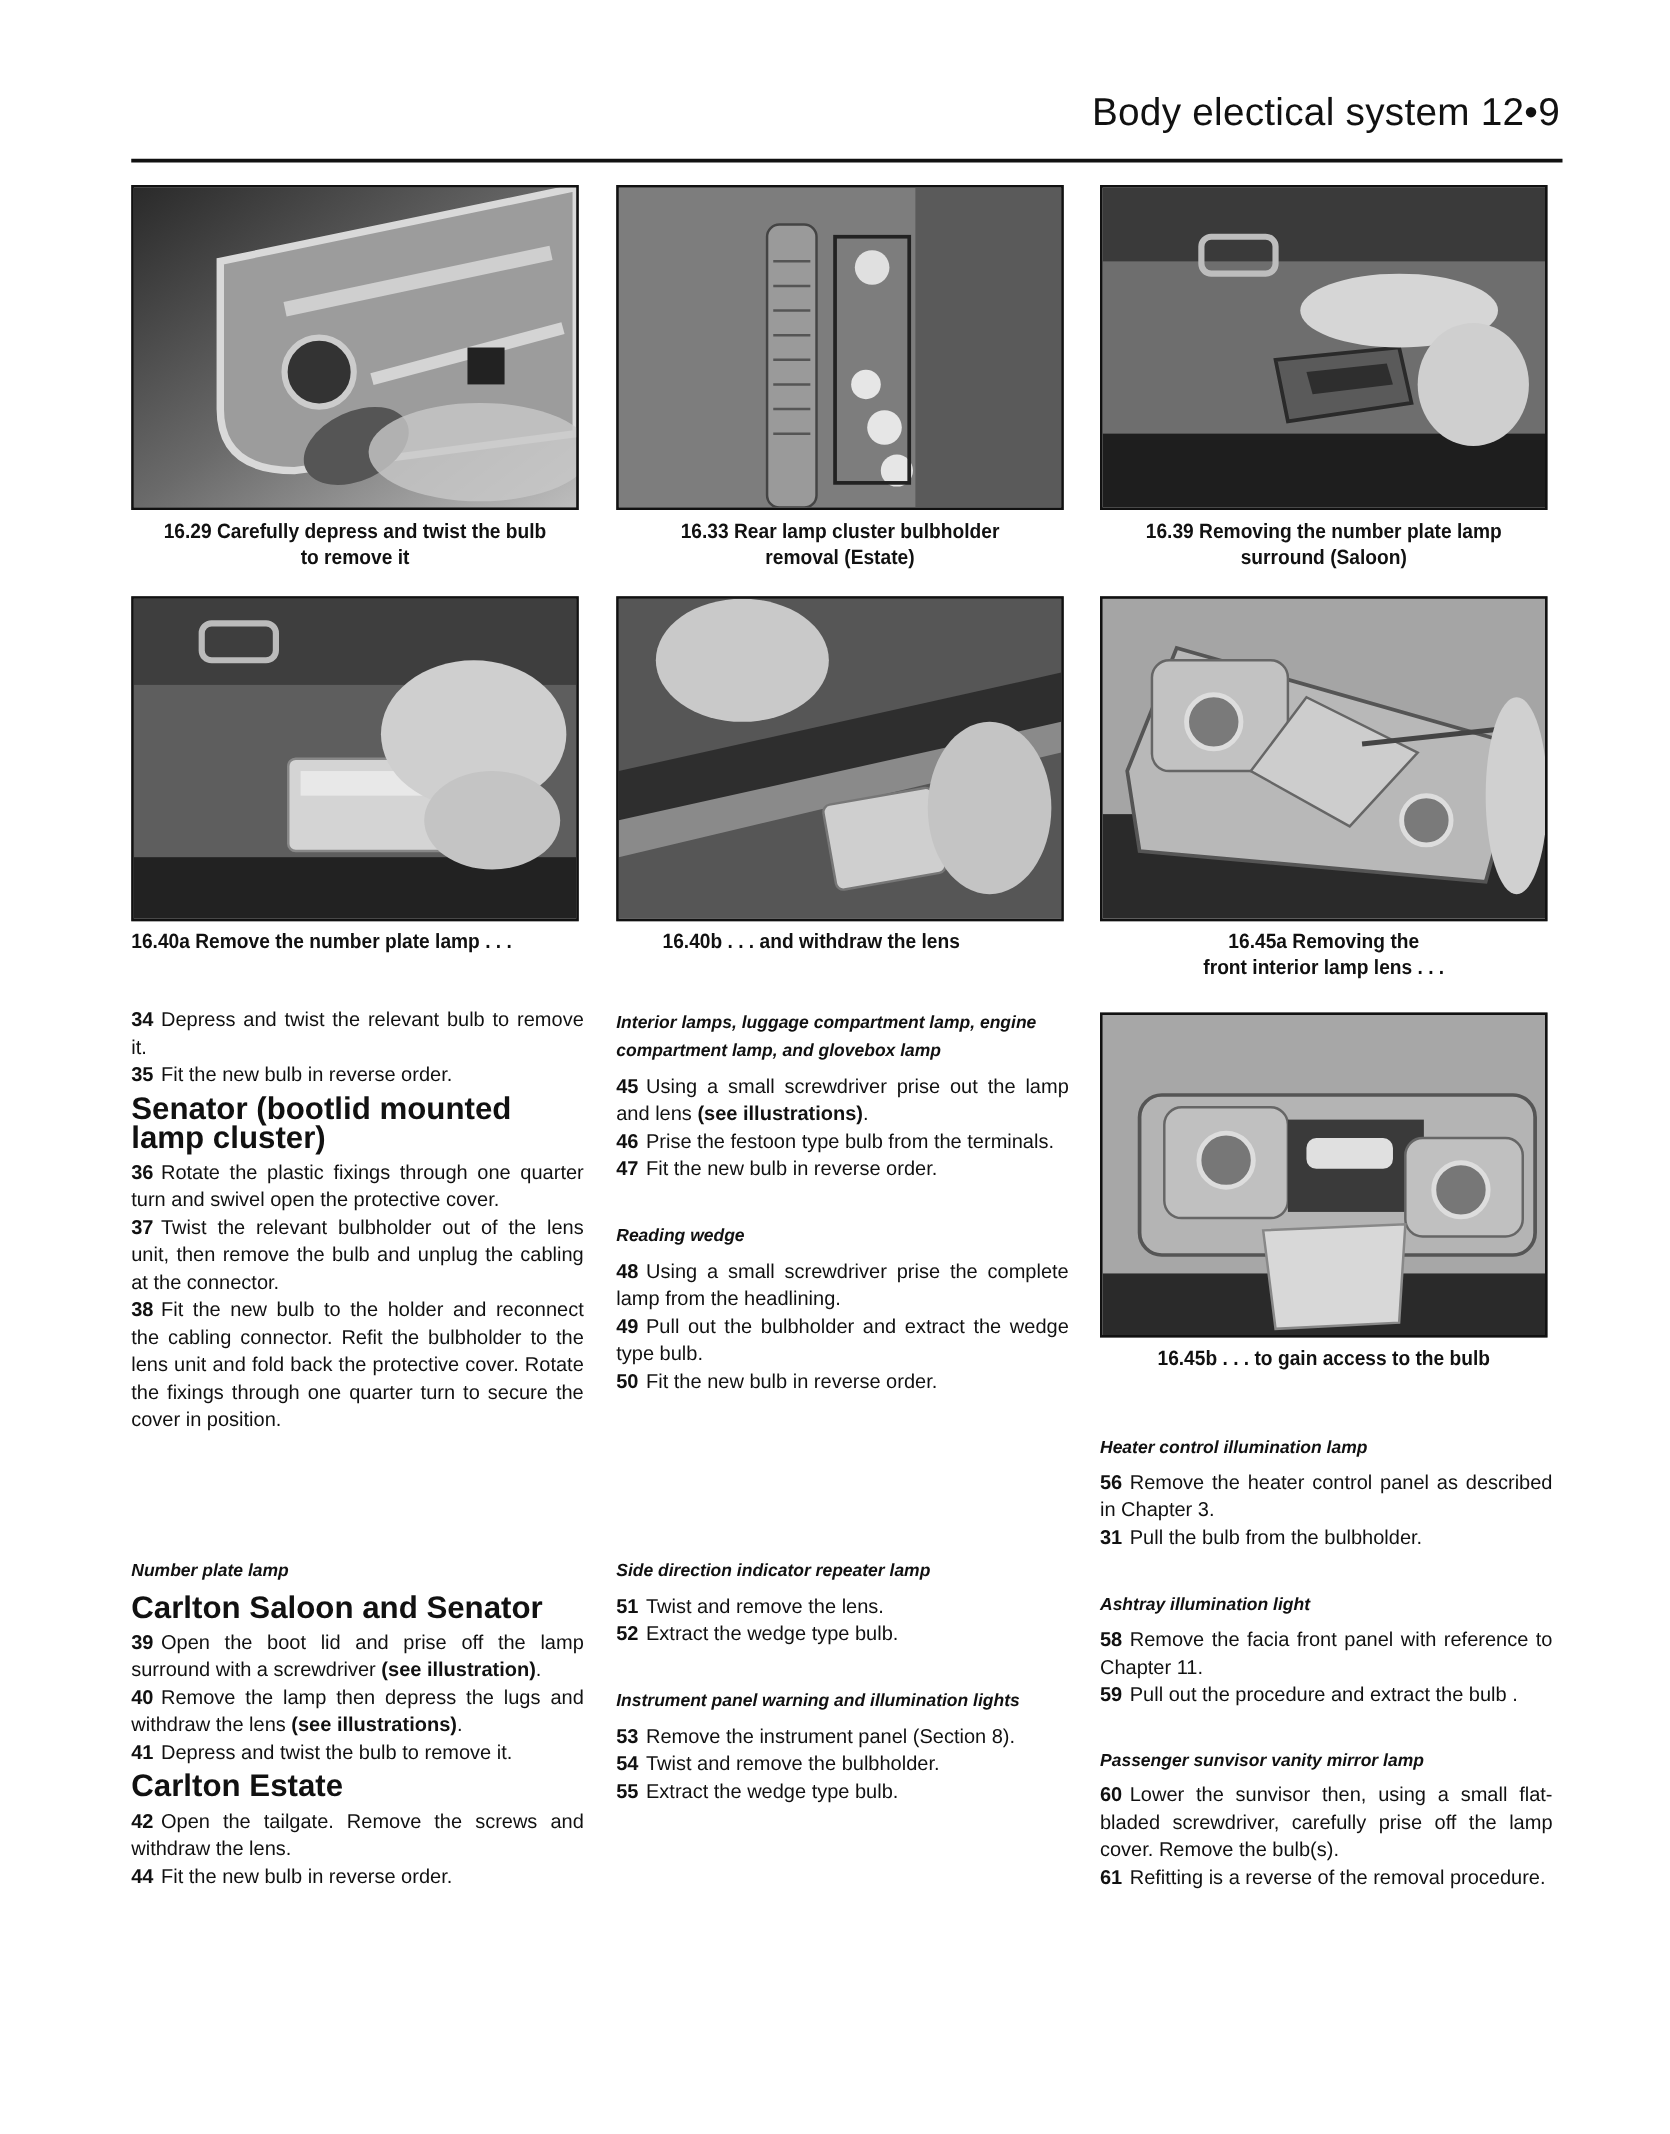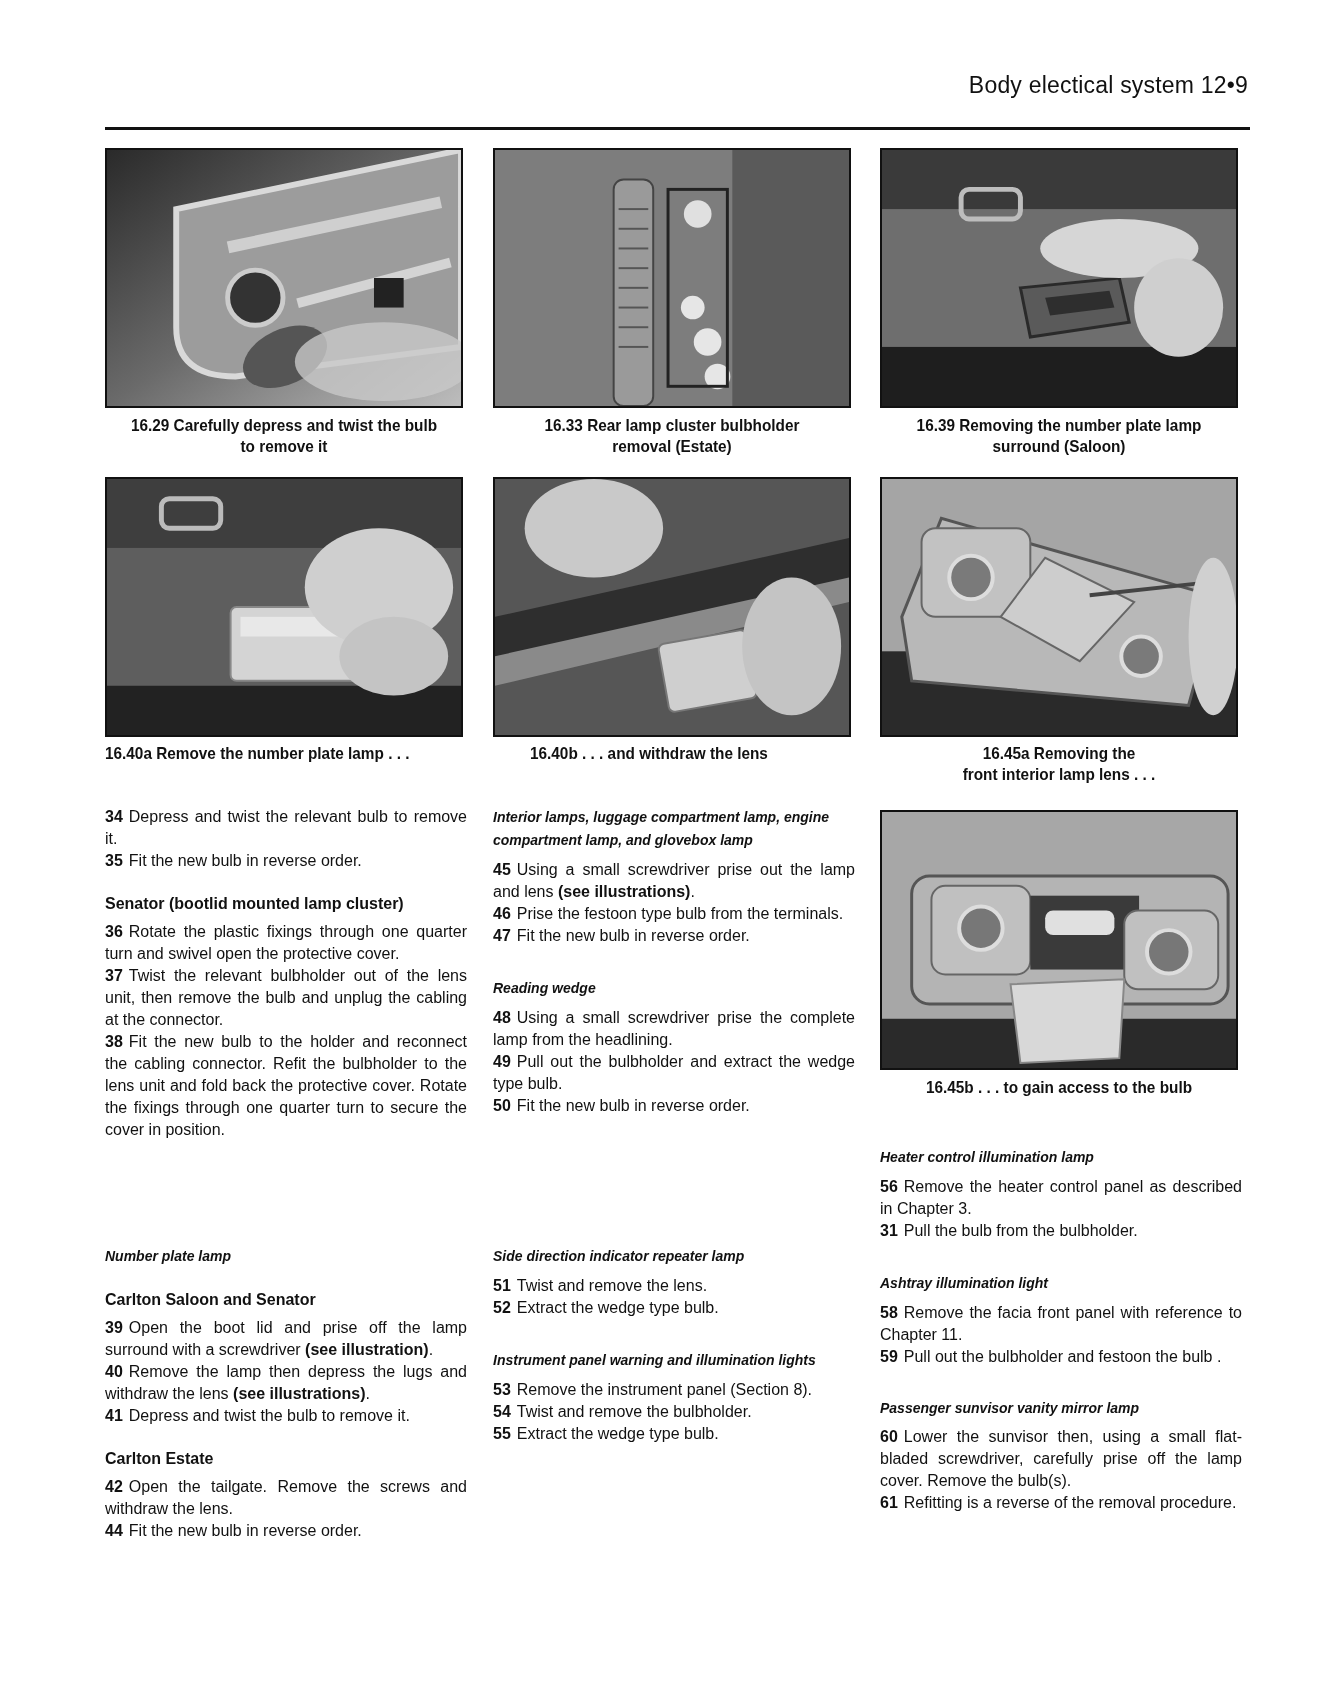--- a/index.html
+++ b/index.html
@@ -1,29 +1,29 @@
 <!DOCTYPE html>
 <html><head>
 <meta charset="utf-8">
 <style>
   html, body { margin: 0; padding: 0; background: #ffffff; }
   body { width: 1336px; height: 1707px; position: relative; font-family: "Liberation Sans", sans-serif; color: #111; overflow: hidden; }
-  .running-head { position: absolute; top: 72px; right: 88px; font-size: 23px; color: #111; letter-spacing: 0.2px; }
+  .running-head { position: absolute; top: 72px; right: 88px; font-size: 31px; color: #111; letter-spacing: 0.2px; }
   .rule { position: absolute; top: 127px; left: 105px; width: 1145px; height: 3px; background: #111; }
 
   .photo { position: absolute; width: 358px; height: 260px; border: 2px solid #111; box-sizing: border-box; overflow: hidden; background: #888; }
   .photo svg { width: 100%; height: 100%; display: block; }
   .caption { position: absolute; width: 362px; text-align: center; font-weight: bold; font-size: 16.5px; line-height: 21px; font-family: "Liberation Sans", sans-serif; transform: scaleX(0.93); transform-origin: center top; }
   .caption.left { text-align: left; transform-origin: left top; }
 
   .col { position: absolute; width: 362px; font-size: 16px; line-height: 22px; }
   .para { text-align: justify; margin: 0; }
   .para .num { font-weight: bold; margin-right: 6px; }
   .para b { font-weight: bold; }
-  .sub-heading { font-weight: bold; font-size: 16px; line-height: 23px; margin: 20px 0 6px 0; }
+  .sub-heading { font-weight: bold; font-size: 25px; line-height: 23px; margin: 4px 0 6px 0; }
   .section-heading { font-weight: bold; font-style: italic; font-size: 14px; line-height: 23px; margin: 0 0 7px 0; }
 </style>
 </head>
 <body>
 
 <div class="running-head">Body electical system  12•9</div>
 <div class="rule"></div>
 
 <div class="photo" style="left:105px; top:148px;">
   <svg viewBox="0 0 358 260" preserveAspectRatio="none">
@@ -199,17 +199,17 @@
   <p class="para"><span class="num">54</span><span>Twist and remove the bulbholder.</span></p>
   <p class="para"><span class="num">55</span><span>Extract the wedge type bulb.</span></p>
 </div>
 
 <div class="col" style="left:880px; top:1146px;">
   <div class="section-heading">Heater control illumination lamp</div>
   <p class="para"><span class="num">56</span><span>Remove the heater control panel as described in Chapter 3.</span></p>
   <p class="para"><span class="num">31</span><span>Pull the bulb from the bulbholder.</span></p>
   <div class="section-heading" style="margin-top:30px;">Ashtray illumination light</div>
   <p class="para"><span class="num">58</span><span>Remove the facia front panel with reference to Chapter 11.</span></p>
-  <p class="para"><span class="num">59</span><span>Pull out the bulbholder and festoon the bulb .</span></p>
+  <p class="para"><span class="num">59</span><span>Pull out the procedure and extract the bulb .</span></p>
   <div class="section-heading" style="margin-top:30px; line-height:21px;">Passenger sunvisor vanity mirror lamp</div>
   <p class="para"><span class="num">60</span><span>Lower the sunvisor then, using a small flat-bladed screwdriver, carefully prise off the lamp cover. Remove the bulb(s).</span></p>
   <p class="para"><span class="num">61</span><span>Refitting is a reverse of the removal procedure.</span></p>
 </div>
 
 </body></html>

